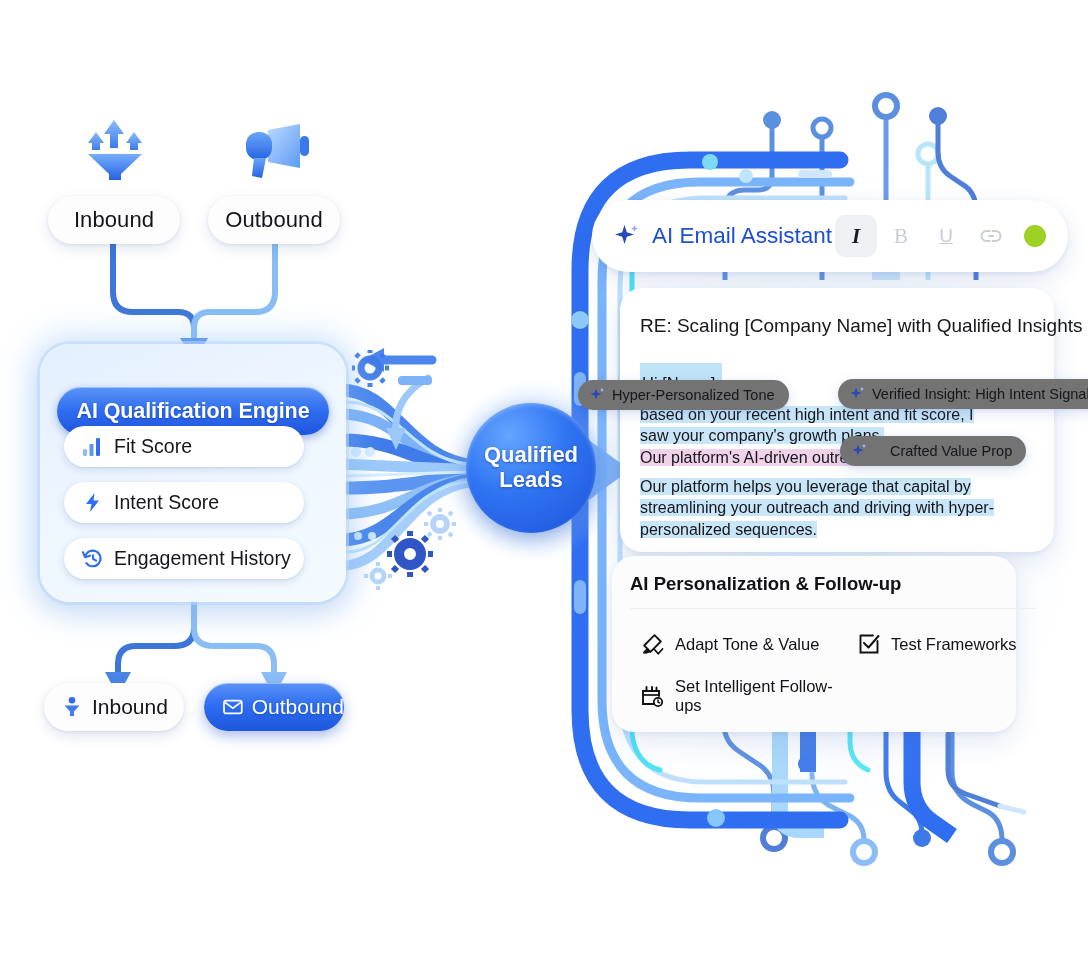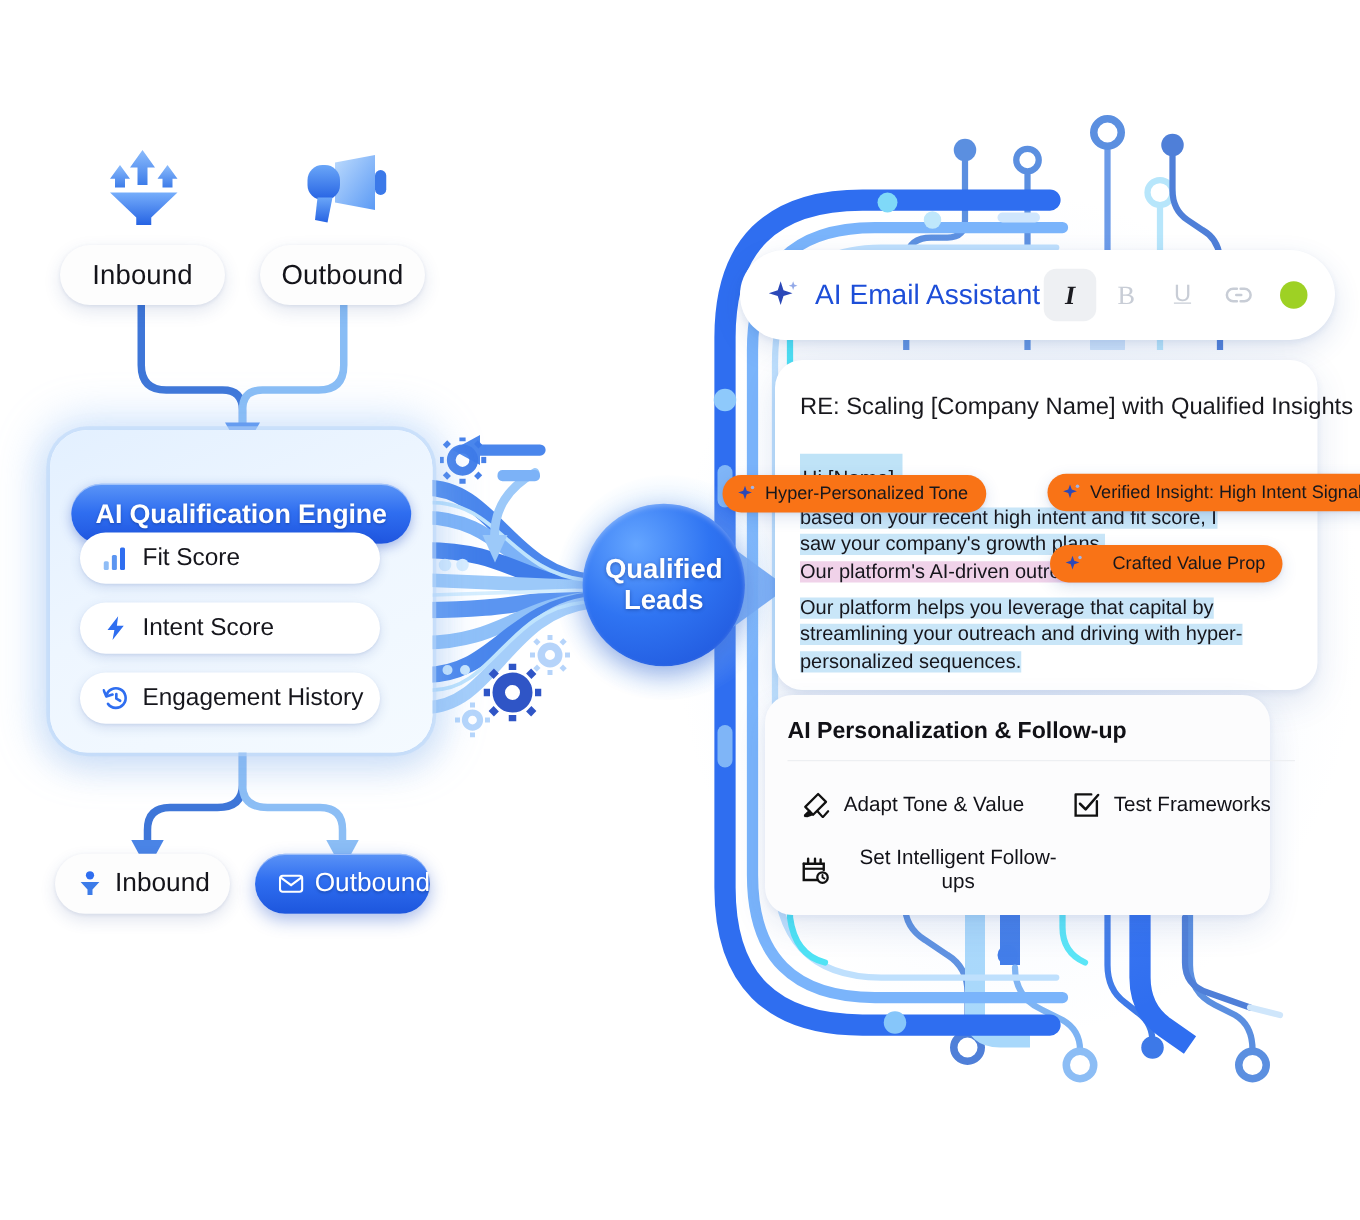--- a/index.html
+++ b/index.html
@@ -125,36 +125,36 @@
   #greet { position:absolute; left:20px; top:75px; font-size:16.5px; color:#16161c;
            background:#bfe3f7; padding:11px 2px; }
   #para1 { position:absolute; left:20px; top:116px; width:364px; font-size:16px; color:#16161c; line-height:1.33; }
   #para1 .hl-b { background:#c9e6f8; }
   #para1 .hl-p { background:#f0d2e9; }
   #para2 { position:absolute; left:20px; top:188px; width:380px; font-size:16px; color:#16161c; line-height:1.34; }
   #para2 span { background:#c9e6f8; }
 
   
   .pill {
-    position: absolute; height: 30px; background:#f97316; border-radius: 15px;
+    position: absolute; height: 30px; background:#737373; border-radius: 15px;
     box-shadow: 0 4px 13px rgba(45,85,165,.16), 0 1px 3px rgba(45,85,165,.10);
     display:flex; align-items:center; gap: 7px; padding: 0 14px 0 11px;
     font-size: 14.5px; color: #17171c; white-space: nowrap;
   }
 
   
   #perso-card {
     position: absolute; left: 612px; top: 556px; width: 404px; height: 176px;
     background: #fcfcfd; border-radius: 22px;
     box-shadow: 0 10px 26px rgba(45,85,165,.12), 0 2px 5px rgba(45,85,165,.07);
   }
   #perso-title { position:absolute; left:18px; top:17px; font-size:18.5px; font-weight:bold; color:#111116; }
   #perso-rule { position:absolute; left:18px; top:52px; width:406px; height:1px; background:#edeff2; }
   #perso-grid { position:absolute; left:28px; top:62px; width:400px; height:104px;
-                display:grid; grid-template-columns: 218px 182px; grid-template-rows: 52px 52px; text-align: center; }
+                display:grid; grid-template-columns: 218px 182px; grid-template-rows: 52px 52px; }
   .perso-item { display:flex; align-items:center; gap:11px; font-size:16.5px; color:#121218; }
   .perso-item svg { flex:0 0 auto; }
 
   
   #right-glow {
     position:absolute; left:528px; top:140px; width:572px; height:704px;
     background: radial-gradient(ellipse at 50% 50%, rgba(196,220,252,.30) 0%, rgba(255,255,255,0) 68%);
     pointer-events:none;
   }
 </style>

